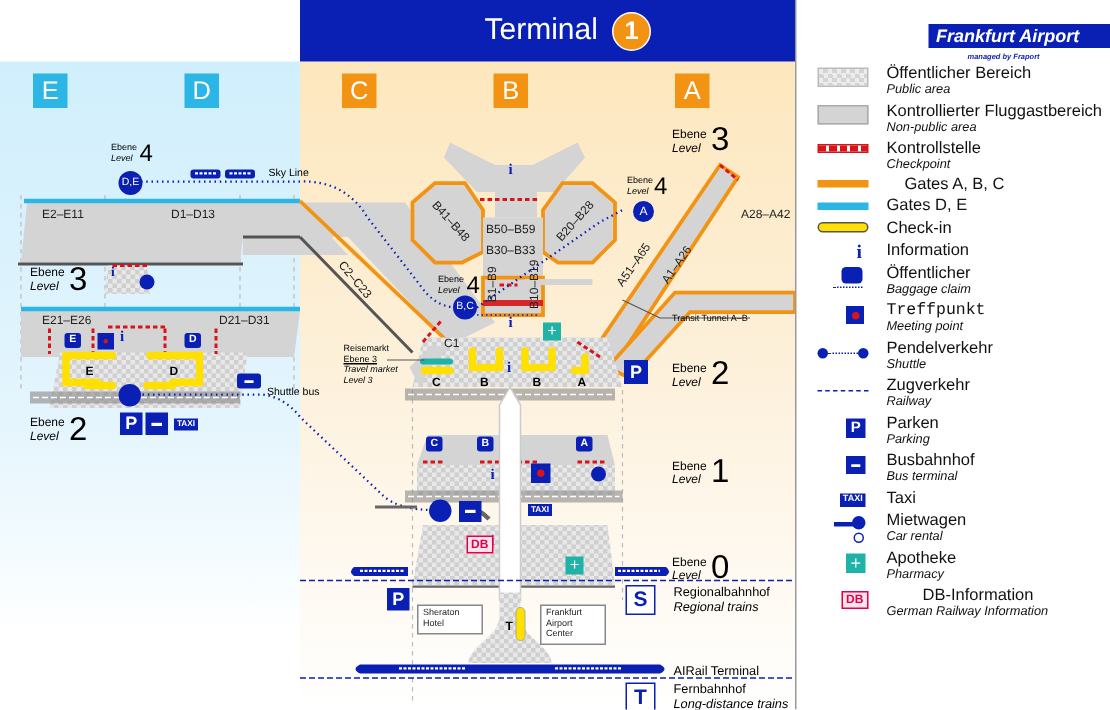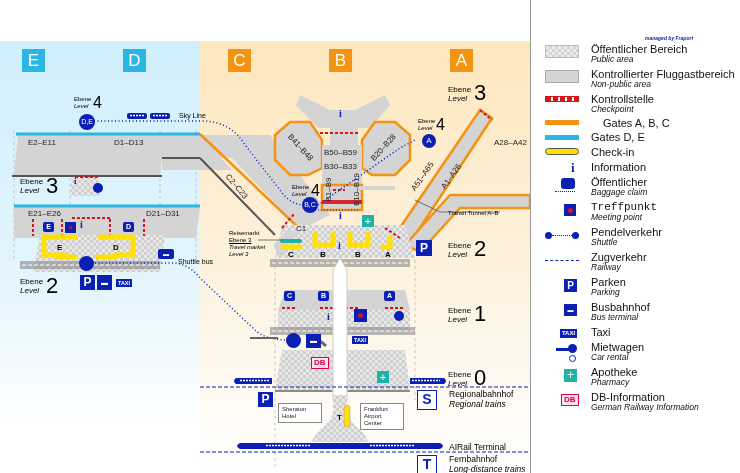--- a/index.html
+++ b/index.html
@@ -33,20 +33,26 @@
   .leg-de { position: absolute; left: 60px; font-size: 11px; color: #111; line-height: 10px; white-space: nowrap; }
   .leg-en { position: absolute; left: 60px; font-size: 8.5px; font-style: italic; color: #111; line-height: 10px; white-space: nowrap; }
 </style>
 </head>
 <body>
 
 <div id="map">
   <div class="zone-t2"></div>
   <div class="zone-t1"></div>
 
+  <div class="hdr hdr-t1">
+    <div class="term-title" style="left:123px;">
+      <span>Terminal</span>
+      <span class="term-num" style="background:#f39313;">1</span>
+    </div>
+  </div>
 
   <div class="gate-letter gl-blue" style="left:22px;">E</div>
   <div class="gate-letter gl-blue" style="left:123px;">D</div>
   <div class="gate-letter gl-orange" style="left:228px;">C</div>
   <div class="gate-letter gl-orange" style="left:329px;">B</div>
   <div class="gate-letter gl-orange" style="left:450px;">A</div>
 
   <svg width="530" height="473" style="position:absolute;left:0;top:0;">
     <defs>
       <pattern id="chk" width="6" height="6" patternUnits="userSpaceOnUse">
@@ -275,20 +281,21 @@
   <div class="sq-icon" style="left:258px;top:392px;width:15px;height:15px;font-size:12px;line-height:15px;">P</div>
 
   <div class="station" style="left:417px;top:390px;">S</div>
   <div style="position:absolute;left:449px;top:389px;font-size:8.5px;line-height:10px;"><span>Regionalbahnhof</span><br><i>Regional trains</i></div>
   <div style="position:absolute;left:449px;top:442px;font-size:8.5px;">AIRail Terminal</div>
   <div class="station" style="left:417px;top:455px;">T</div>
   <div style="position:absolute;left:449px;top:454px;font-size:8.5px;line-height:10px;"><span>Fernbahnhof</span><br><i>Long-distance trains</i></div>
 </div>
 
 <div id="legend">
+  <div class="brand">Frankfurt Airport</div>
   <div class="brand-sub">managed by Fraport</div>
 
   <div class="leg-row" style="top:44px;">
     <div class="leg-sym" style="top:1px;height:13px;background:repeating-conic-gradient(#d4d4d4 0 25%,#ececec 0 50%) 0 0/6px 6px;border:1px solid #bbb;"></div>
     <div class="leg-de" style="top:0;">Öffentlicher Bereich</div>
     <div class="leg-en" style="top:10px;">Public area</div>
   </div>
   <div class="leg-row" style="top:69px;">
     <div class="leg-sym" style="top:1px;height:13px;background:#d4d4d4;border:1px solid #aaa;"></div>
     <div class="leg-de" style="top:0;">Kontrollierter Fluggastbereich</div>
@@ -361,16 +368,16 @@
     <div class="leg-de" style="top:0;">Mietwagen</div>
     <div class="leg-en" style="top:10px;">Car rental</div>
   </div>
   <div class="leg-row" style="top:367px;">
     <div style="position:absolute;left:33px;top:2px;width:13px;height:13px;background:#1fb2a6;color:#fff;font-size:12px;line-height:13px;text-align:center;">+</div>
     <div class="leg-de" style="top:0;">Apotheke</div>
     <div class="leg-en" style="top:10px;">Pharmacy</div>
   </div>
   <div class="leg-row" style="top:392px;">
     <div style="position:absolute;left:30px;top:2px;padding:0 2px;border:1.5px solid #e2004a;color:#e2004a;background:#fde3ea;font-size:8px;font-weight:bold;line-height:10px;">DB</div>
-    <div class="leg-de" style="top:0;">DB-Information</div>
+    <div class="leg-de" style="top:0;margin-left:24px;">DB-Information</div>
     <div class="leg-en" style="top:10px;">German Railway Information</div>
   </div>
 </div>
 
 </body></html>

